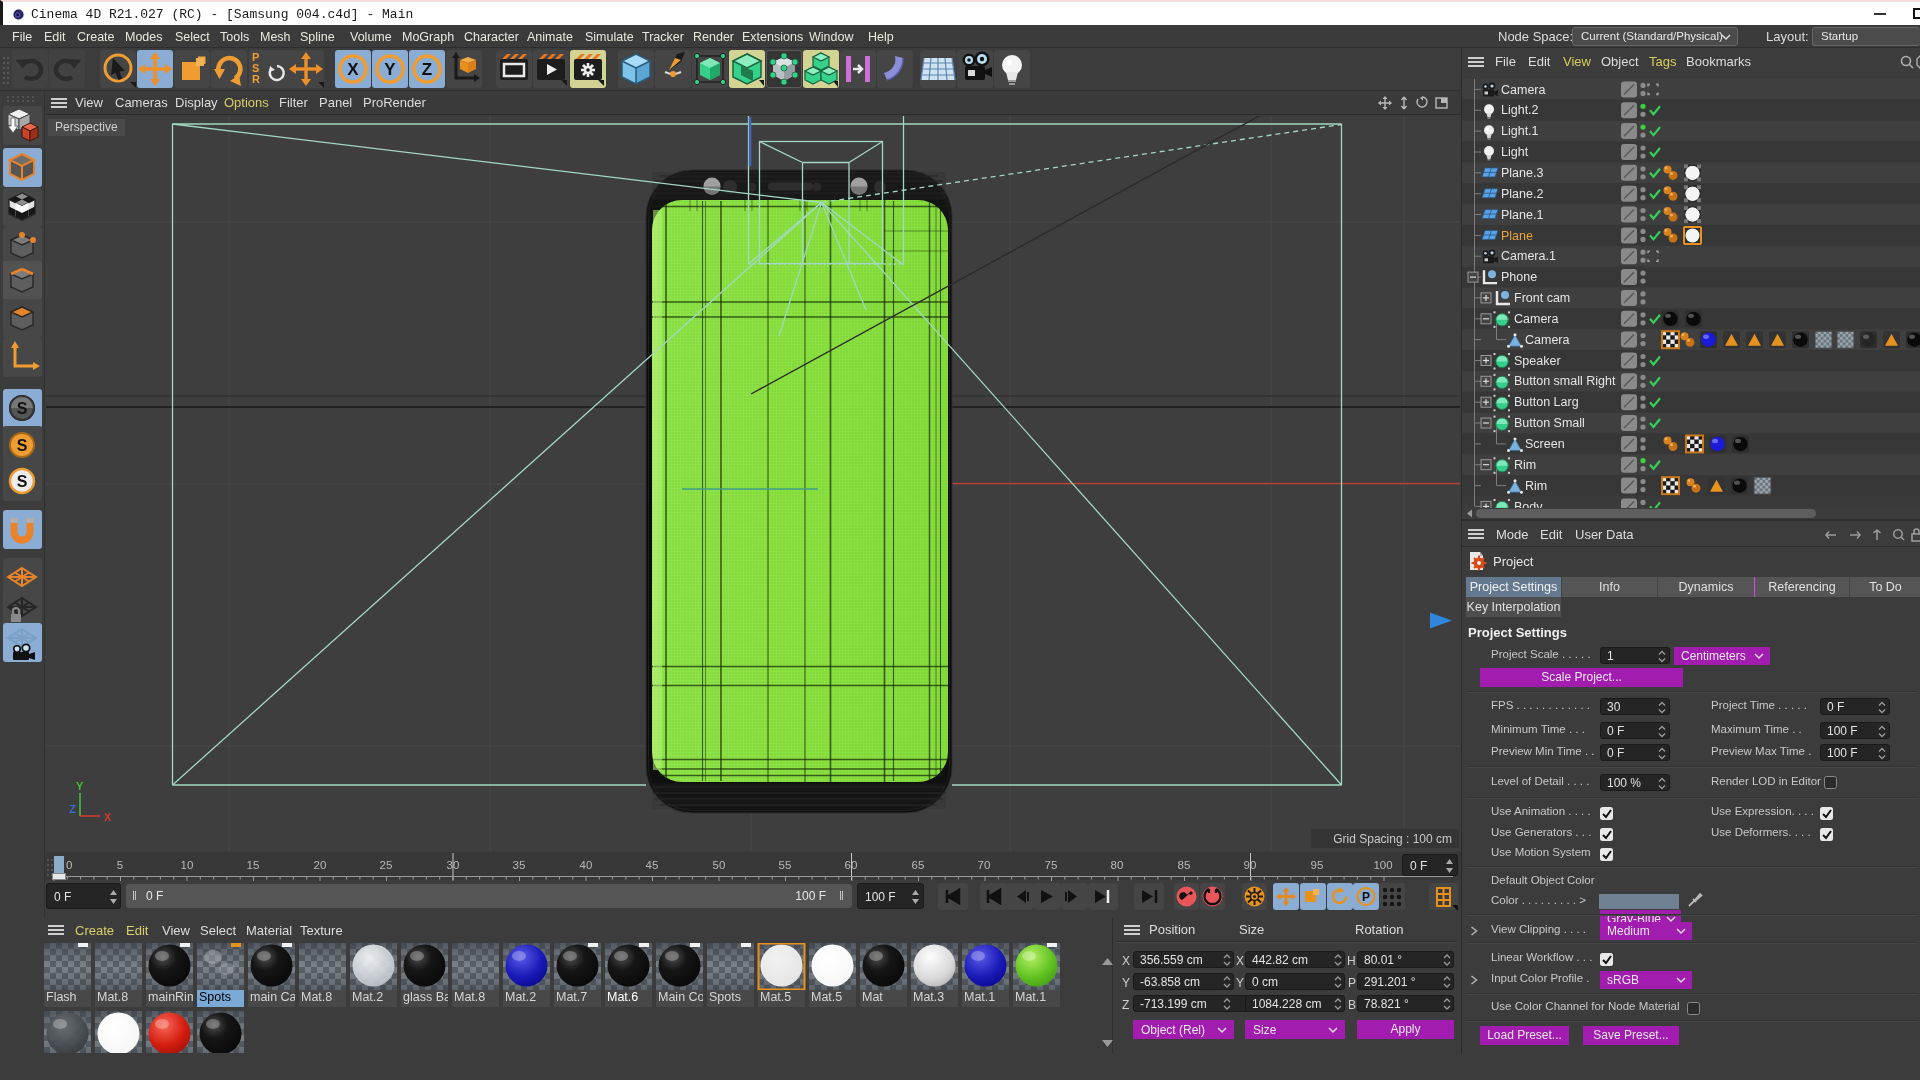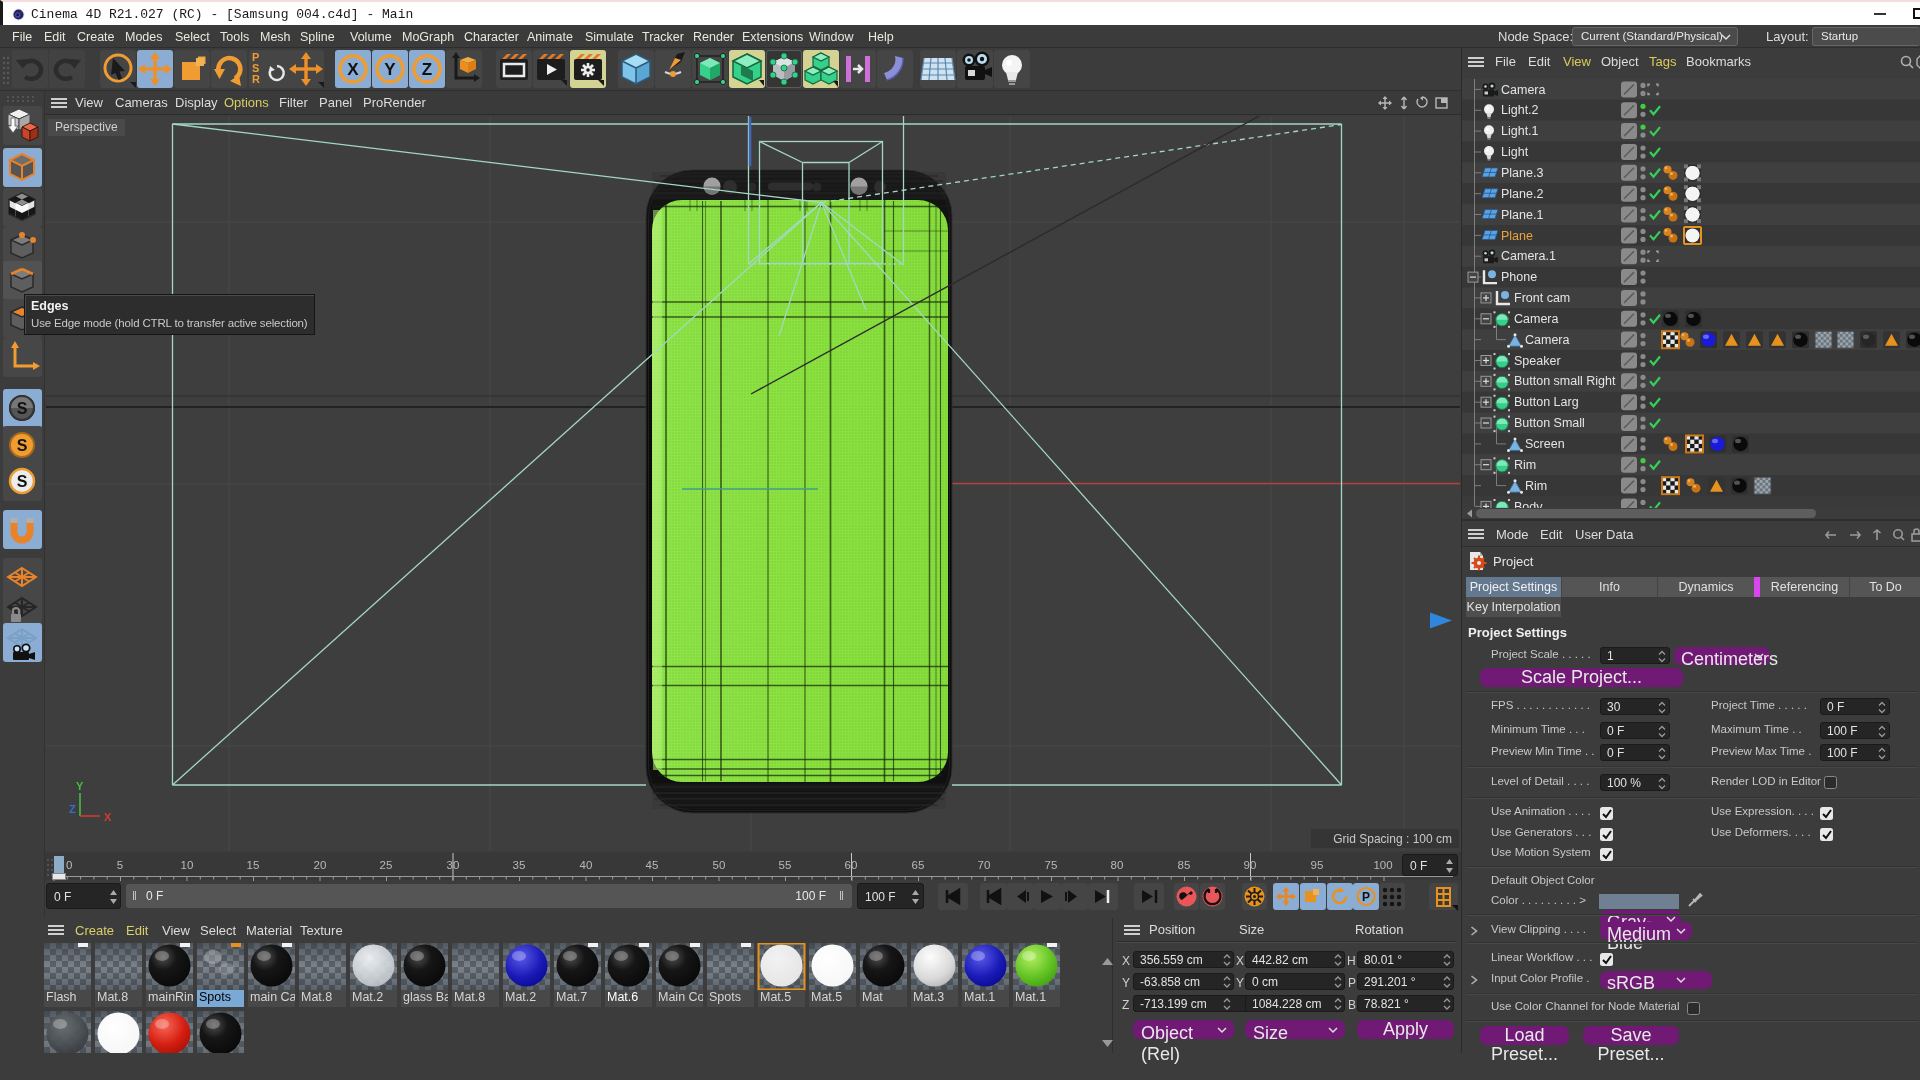--- a/index.html
+++ b/index.html
@@ -55,21 +55,21 @@
 #coords { left:1113px; top:918px; width:348px; height:135px; background:#3c3c3c; }
 
 
 #rightpanel { left:1461px; top:48px; width:459px; height:1005px; background:#3c3c3c; border-left:1px solid #2a2a2a;}
 
 
 #statusbar { left:0; top:1053px; width:1920px; height:27px; background:#3b3b3b; border-top:1px solid #4e4e4e; }
 #statusbar .txt { position:absolute; left:42px; top:5px; font-size:12px; color:#cccccc; }
 
 .inbox { position:absolute; background:#252525; border:1px solid #1a1a1a; border-radius:3px; color:#e2e2e2; font-size:12px; }
-.dbtn { position:absolute; background:#701a75; border-radius:7px; color:#e8e8e8; font-size:18px; text-align:center; }
+.dbtn { position:absolute; background:#a21caf; border-radius:0; color:#e8e8e8; font-size:12px; text-align:center; }
 </style>
 </head>
 <body>
 <div id="root">
 
 <div id="titlebar" class="abs">
   <svg class="abs" style="left:9px; top:6px;" width="13" height="13" viewBox="0 0 16 16">
     <circle cx="8" cy="8" r="7.5" fill="#e8e8f0"></circle>
     <circle cx="8" cy="8" r="6.2" fill="#232358"></circle>
     <circle cx="7" cy="8.5" r="3.4" fill="#4a4ab0"></circle>
@@ -688,24 +688,20 @@
       <text x="104" y="821" fill="#d23c2e">X</text>
       <text x="69" y="813" fill="#3a6ad4">Z</text>
     </g>
     <rect x="1311" y="829" width="148" height="19" fill="#353535"></rect>
           <text x="1452" y="843" fill="#c9c9c9" font-size="12" text-anchor="end">Grid Spacing : 100 cm</text>
   </svg>
   </div>
   <div id="persplabel">Perspective</div>
 </div>
 
-<div id="tooltip" class="abs">
-  <div class="t1">Edges</div>
-  <div class="t2">Use Edge mode (hold CTRL to transfer active selection)</div>
-</div>
 
 <div id="timeline" class="abs">
   <svg width="1416" height="66" viewBox="0 0 1416 66" style="position:absolute">
     <rect x="0" y="0" width="1416" height="28" fill="#383838"></rect>
     <g fill="#5a5a5a">
       <circle cx="3" cy="8" r="1.1"></circle>
           <circle cx="7" cy="8" r="1.1"></circle>
           <circle cx="3" cy="13" r="1.1"></circle>
           <circle cx="7" cy="13" r="1.1"></circle>
           <circle cx="3" cy="18" r="1.1"></circle>
@@ -2001,21 +1997,21 @@
           <line x1="2.5" y1="12" x2="17.5" y2="12"></line>
           <line x1="5" y1="7" x2="15" y2="17"></line>
           <line x1="15" y1="7" x2="5" y2="17"></line>
         </g>
         <circle cx="10" cy="12" r="2" fill="#f0f0f0"></circle>
   </svg>
   <span class="abs" style="left:31px;top:506px;font-size:13px;color:#e4e4e4">Project</span>
   <div class="abs" style="left:4px;top:529px;width:95px;height:20px;background:#64788f;color:#f0f0f0;font-size:12.5px;text-align:center;line-height:20px">Project Settings</div>
   <div class="abs" style="left:99px;top:529px;width:96px;height:20px;background:#555555;color:#e0e0e0;font-size:12.5px;text-align:center;line-height:20px;border-left:1px solid #444">Info</div>
   <div class="abs" style="left:195px;top:529px;width:97px;height:20px;background:#555555;color:#e0e0e0;font-size:12.5px;text-align:center;line-height:20px;border-left:1px solid #444">Dynamics</div>
-  <div class="abs" style="left:292px;top:529px;width:95px;height:20px;background:#555555;color:#e0e0e0;font-size:12.5px;text-align:center;line-height:20px;border-left:6px solid #d946ef">Referencing</div>
+  <div class="abs" style="left:292px;top:529px;width:95px;height:20px;background:#555555;color:#e0e0e0;font-size:12.5px;text-align:center;line-height:20px;border-left:1px solid #d946ef">Referencing</div>
   <div class="abs" style="left:387px;top:529px;width:72px;height:20px;background:#555555;color:#e0e0e0;font-size:12.5px;text-align:center;line-height:20px;border-left:1px solid #444">To Do</div>
   <div class="abs" style="left:4px;top:549px;width:95px;height:20px;background:#4e4e4e;color:#e0e0e0;font-size:12.5px;text-align:center;line-height:20px">Key Interpolation</div>
   <span class="abs" style="left:6px;top:577px;font-size:13px;font-weight:bold;color:#f0f0f0">Project Settings</span>
   <div id="amrows">
   <span class="abs" style="left:29px;top:600px;font-size:11.5px;color:#c8c8c8;white-space:nowrap">Project Scale . . . . .</span>
   <div class="inbox" style="left:138px;top:599px;width:70px;height:17px">
           <span class="abs" style="left:6px;top:1px">1</span>
           <svg class="abs" style="left:56px;top:2px" width="10" height="13">
             <path d="M2 4.5 L5 1.5 L8 4.5 M2 8.5 L5 11.5 L8 8.5" stroke="#999" stroke-width="1.3" fill="none"></path>
           </svg>
@@ -2145,21 +2141,21 @@
   <span class="abs" style="left:29px;top:903px;font-size:11.5px;color:#c8c8c8;white-space:nowrap">Linear Workflow . . .</span>
   <div class="abs" style="left:138px;top:905px;width:13px;height:13px;background:#e8e8e8;border-radius:2.5px">
           <svg class="abs" style="left:1px;top:1px" width="11" height="11">
             <path d="M2 6 l3 3 5-7" stroke="#111" stroke-width="2" fill="none"></path>
           </svg>
         </div>
   <svg class="abs" style="left:8px;top:927px" width="8" height="10">
           <path d="M1.5 1 L6.5 5 L1.5 9" stroke="#b0b0b0" stroke-width="1.6" fill="none"></path>
         </svg>
   <span class="abs" style="left:29px;top:924px;font-size:11.5px;color:#c8c8c8;white-space:nowrap">Input Color Profile  .</span>
-  <div class="dbtn" style="left:138px;top:923px;width:112px;height:18px;text-align:right">
+  <div class="dbtn" style="left:138px;top:923px;width:92px;height:18px;text-align:right">
           <span class="abs" style="left:7px;top:2px">sRGB</span>
           <svg class="abs" style="left:76px;top:6px" width="10" height="7">
             <path d="M1 1 l4 4 4-4" stroke="#ddd" stroke-width="1.5" fill="none"></path>
           </svg>
         </div>
   <div class="abs" style="left:4px;top:945px;width:452px;height:1px;background:#333333"></div>
         <div class="abs" style="left:4px;top:946px;width:452px;height:1px;background:#474747"></div>
   <span class="abs" style="left:29px;top:952px;font-size:11.5px;color:#c8c8c8;white-space:nowrap">Use Color Channel for Node Material</span>
   <div class="abs" style="left:225px;top:954px;width:13px;height:13px;background:#2c2c2c;border:1px solid #888;border-radius:2.5px"></div>
   <div class="abs" style="left:4px;top:972px;width:452px;height:1px;background:#333333"></div>

